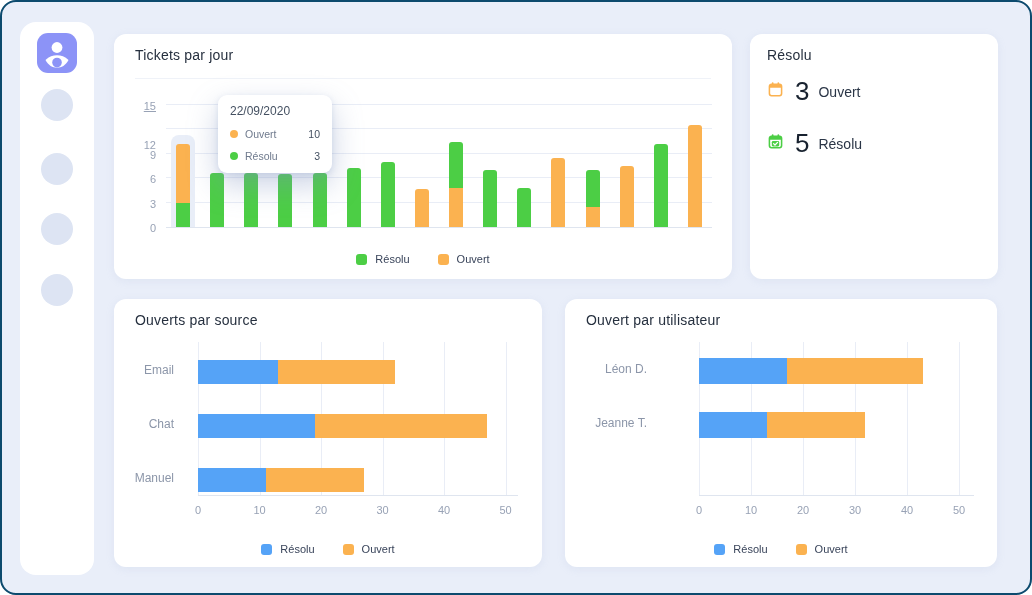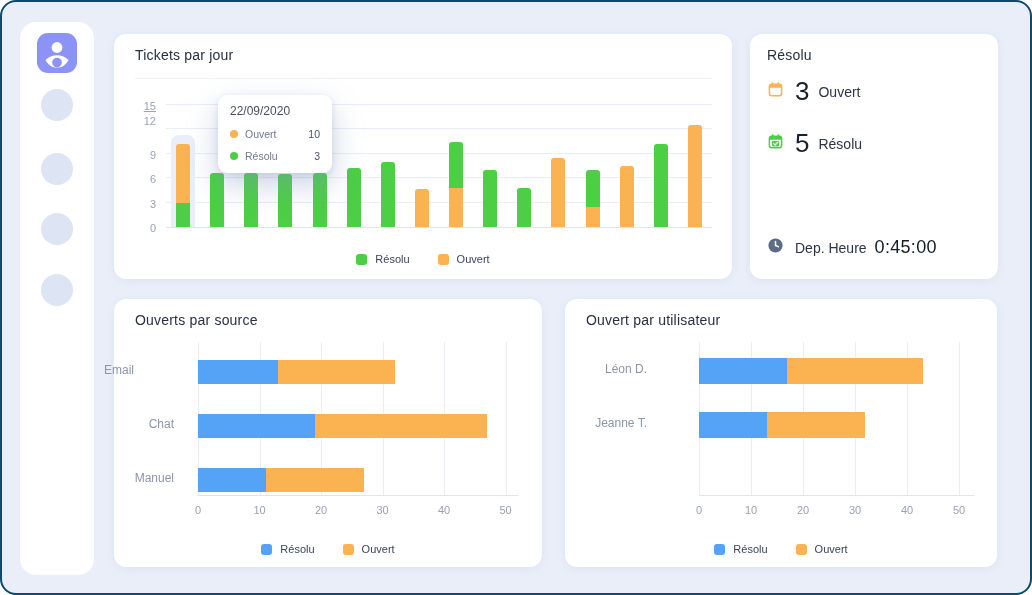--- a/index.html
+++ b/index.html
@@ -80,21 +80,21 @@
     <div class="jour-divider"></div>
     <div class="plot jour-plot">
         <div class="ytick" style="bottom: -7px;">0</div>
         <div class="hgrid" style="bottom: 24.4px;"></div>
         <div class="ytick" style="bottom: 17.4px;">3</div>
         <div class="hgrid" style="bottom: 48.8px;"></div>
         <div class="ytick" style="bottom: 41.8px;">6</div>
         <div class="hgrid" style="bottom: 73.2px;"></div>
         <div class="ytick" style="bottom: 66.2px;">9</div>
         <div class="hgrid" style="bottom: 97.6px;"></div>
-        <div class="ytick" style="bottom: 100px; margin-top: 20px;">12</div>
+        <div class="ytick" style="bottom: 76px; margin-top: 20px;">12</div>
         <div class="hgrid" style="bottom: 122px;"></div>
         <div class="ytick" style="bottom: 115px; text-decoration: underline;">15</div>
         <div class="band" style="left: 5.0625px;"></div>
         <div class="vbar" style="left: 10.0625px; bottom: 0px; height: 23.5867px; background: rgb(76, 206, 69);"></div>
         <div class="vbar" style="left: 10.0625px; bottom: 23.5867px; height: 59.3733px; background: rgb(251, 178, 80); border-radius: 3px 3px 0px 0px;"></div>
         <div class="vbar" style="left: 44.1875px; bottom: 0px; height: 54.4933px; background: rgb(76, 206, 69); border-radius: 3px 3px 0px 0px;"></div>
         <div class="vbar" style="left: 78.3125px; bottom: 0px; height: 54.4933px; background: rgb(76, 206, 69); border-radius: 3px 3px 0px 0px;"></div>
         <div class="vbar" style="left: 112.438px; bottom: 0px; height: 52.8667px; background: rgb(76, 206, 69); border-radius: 3px 3px 0px 0px;"></div>
         <div class="vbar" style="left: 146.562px; bottom: 0px; height: 54.4933px; background: rgb(76, 206, 69); border-radius: 3px 3px 0px 0px;"></div>
         <div class="vbar" style="left: 180.688px; bottom: 0px; height: 58.56px; background: rgb(76, 206, 69); border-radius: 3px 3px 0px 0px;"></div>
@@ -157,48 +157,38 @@
           <line x1="16" y1="2.8" x2="16" y2="6.2" stroke="#4CCE45" stroke-width="2.4" stroke-linecap="round"></line>
           <rect x="3.4" y="4.6" width="17.2" height="16.2" rx="3" fill="none" stroke="#4CCE45" stroke-width="2.2"></rect>
           <path d="M3.4 7.6 a3 3 0 0 1 3-3 h11.2 a3 3 0 0 1 3 3 v2 H3.4 Z" fill="#4CCE45"></path>
           <rect x="6.8" y="11.4" width="10.4" height="7.6" rx="1.6" fill="#4CCE45"></rect>
           <path d="M9.3 15 l2 2 3.6-3.8" stroke="#ffffff" stroke-width="1.8" fill="none" stroke-linecap="round" stroke-linejoin="round"></path>
         </svg>
       </span>
       <span class="res-num">5</span>
       <span class="res-label">Résolu</span>
     </div>
-    <div class="res-row" style="top:203px">
-      <span>
-        <svg width="17" height="17" viewBox="0 0 24 24">
-          <circle cx="12" cy="12" r="10" fill="#5D6B85"></circle>
-          <path d="M12 6.5 V12 L16 13.6" stroke="#ffffff" stroke-width="2.2" fill="none" stroke-linecap="round" stroke-linejoin="round"></path>
-        </svg>
-      </span>
-      <span class="res-sub">Dep. Heure</span>
-      <span class="res-time">0:45:00</span>
-    </div>
   </div>
 
   <div class="card card-source">
     <div class="card-title">Ouverts par source</div>
     <div class="plot source-plot">
         <div class="vgrid" style="left: 0px;"></div>
         <div class="xtick" style="left: -18px;">0</div>
         <div class="vgrid" style="left: 61.5px;"></div>
         <div class="xtick" style="left: 43.5px;">10</div>
         <div class="vgrid" style="left: 123px;"></div>
         <div class="xtick" style="left: 105px;">20</div>
         <div class="vgrid" style="left: 184.5px;"></div>
         <div class="xtick" style="left: 166.5px;">30</div>
         <div class="vgrid" style="left: 246px;"></div>
         <div class="xtick" style="left: 228px;">40</div>
         <div class="vgrid" style="left: 307.5px;"></div>
         <div class="xtick" style="left: 289.5px;">50</div>
-        <div class="cat" style="top: 21px; left: -134px; text-align: center;">Email</div>
+        <div class="cat" style="top: 21px; left: -134px;">Email</div>
         <div class="hbar" style="left: 0px; top: 18px; width: 79.95px; height: 24px; background: rgb(85, 163, 247);"></div>
         <div class="hbar" style="left: 79.95px; top: 18px; width: 116.85px; height: 24px; background: rgb(251, 178, 80);"></div>
         <div class="cat" style="top: 75px; left: -134px;">Chat</div>
         <div class="hbar" style="left: 0px; top: 72px; width: 116.85px; height: 24px; background: rgb(85, 163, 247);"></div>
         <div class="hbar" style="left: 116.85px; top: 72px; width: 172.2px; height: 24px; background: rgb(251, 178, 80);"></div>
         <div class="cat" style="top: 129px; left: -134px;">Manuel</div>
         <div class="hbar" style="left: 0px; top: 126px; width: 67.65px; height: 24px; background: rgb(85, 163, 247);"></div>
         <div class="hbar" style="left: 67.65px; top: 126px; width: 98.4px; height: 24px; background: rgb(251, 178, 80);"></div>
       </div>
     <div class="legend legend-h">

